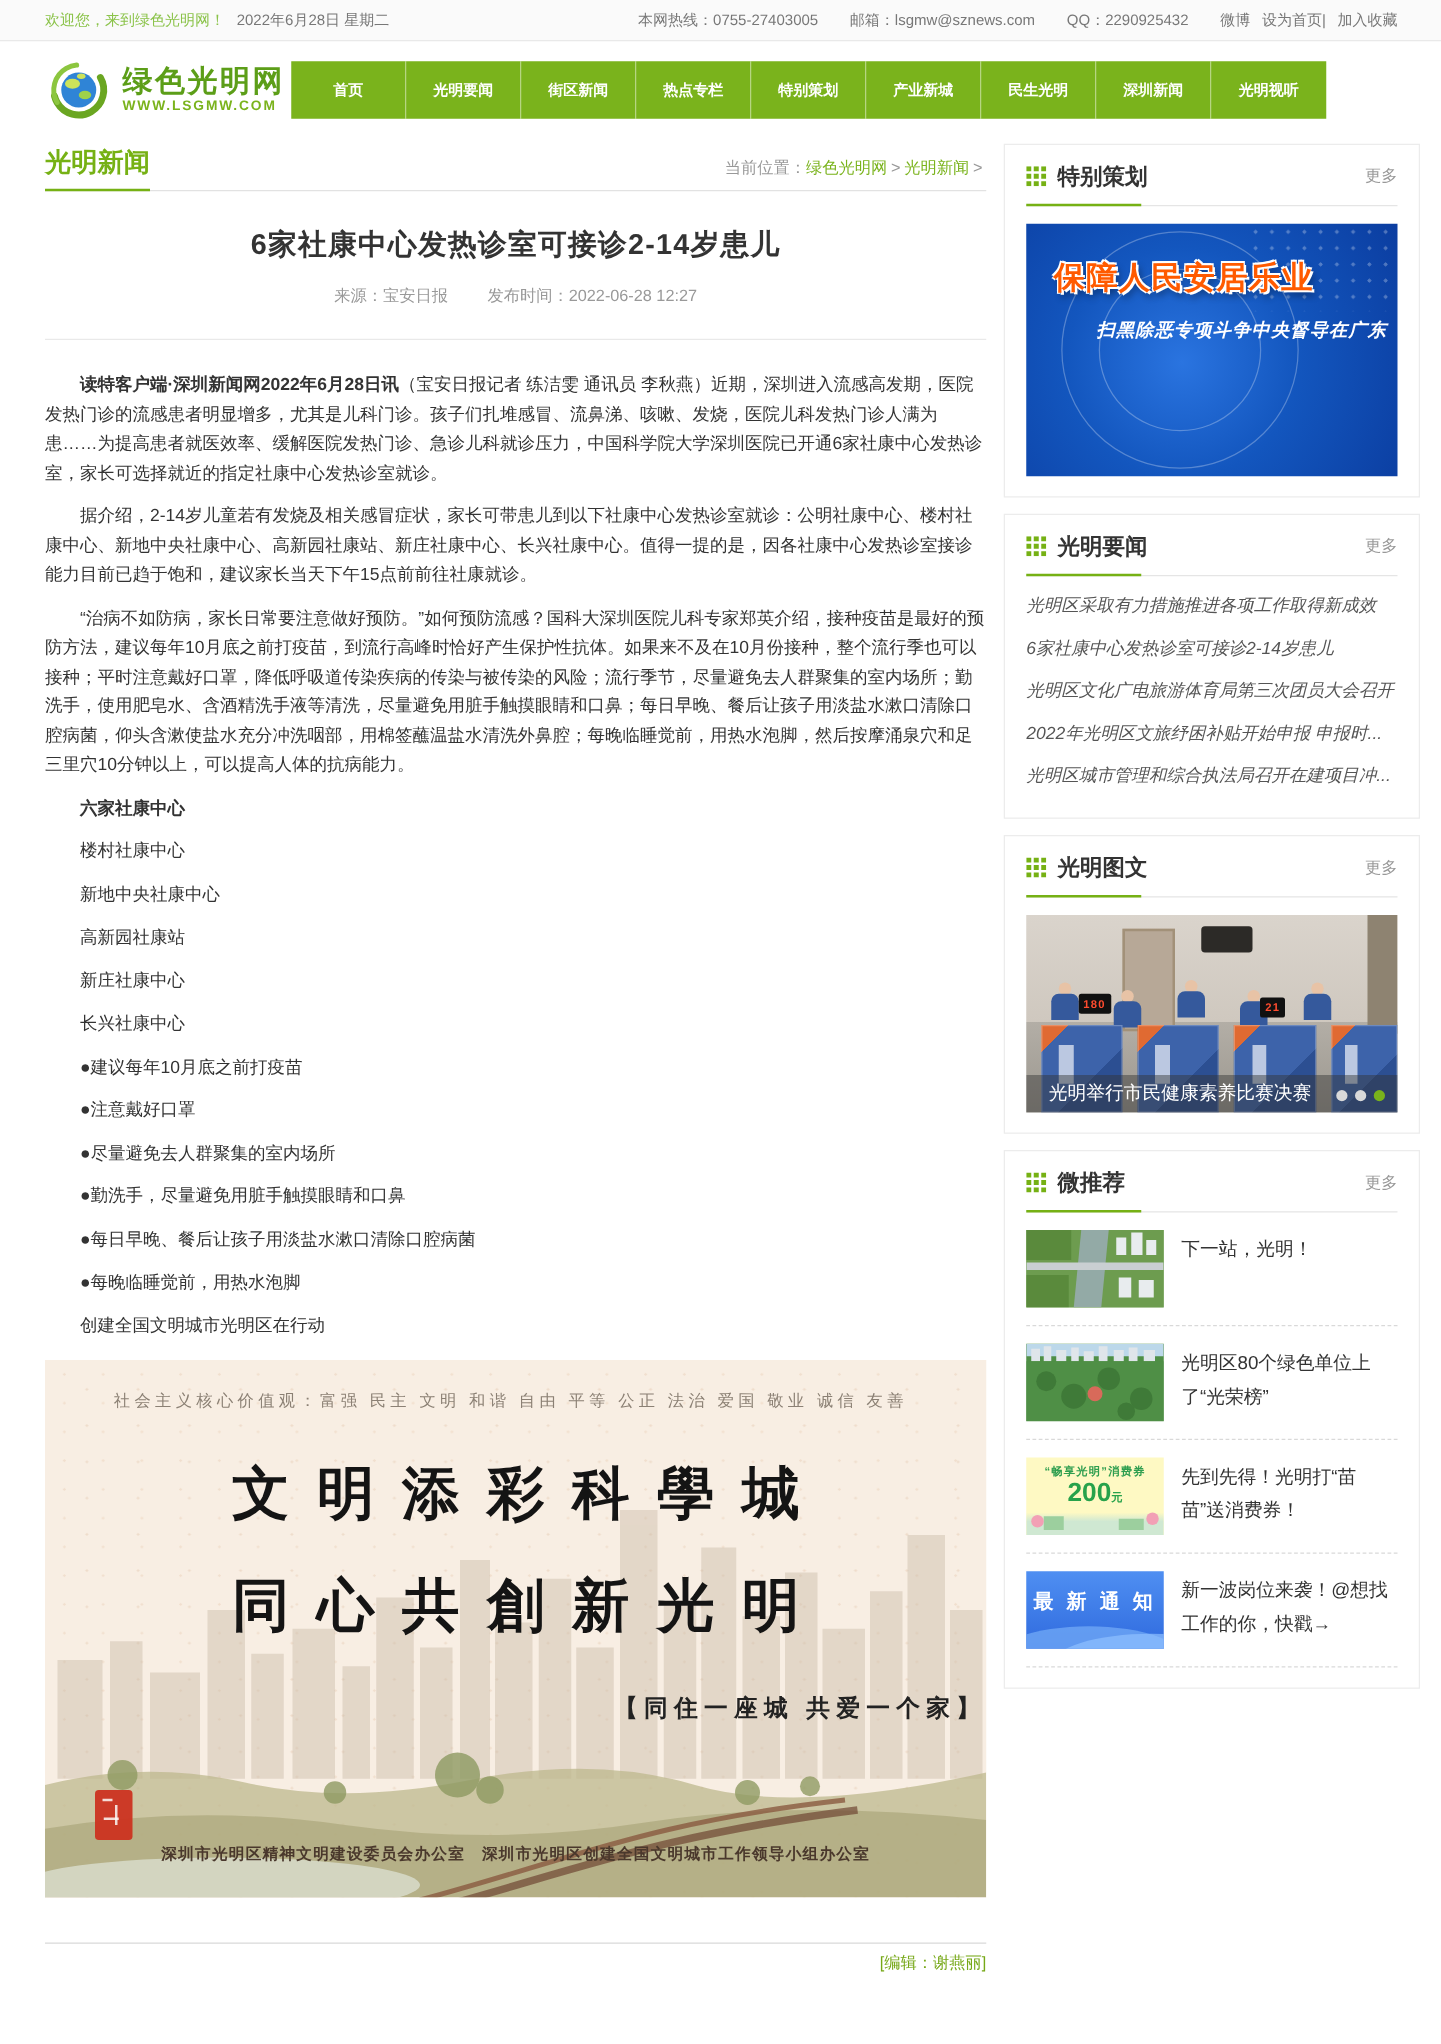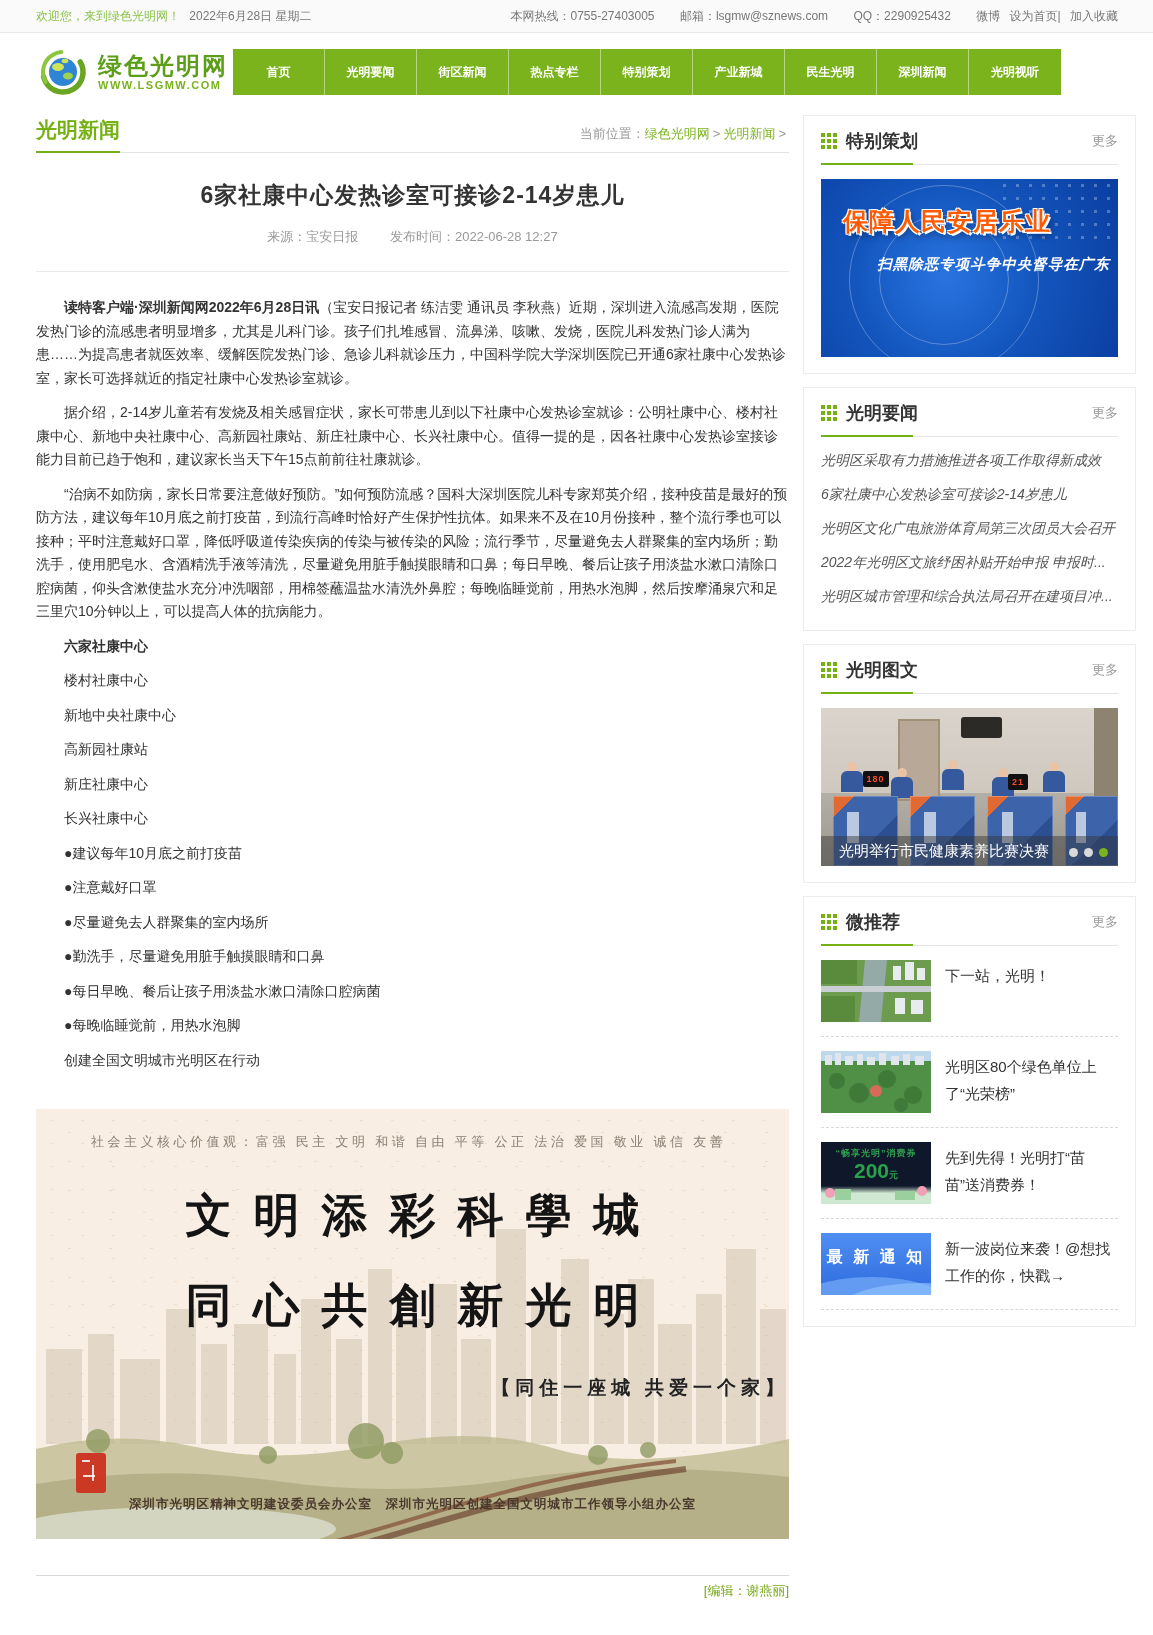--- a/index.html
+++ b/index.html
@@ -43,21 +43,21 @@
   .article-title { font-size: 23px; font-weight: bold; color: #333; letter-spacing: 1px; }
   .article-meta { margin-top: 17px; font-size: 13px; color: #999; }
   .article-meta span { margin: 0 14px; }
   .head-divider { border-bottom: 1px solid #e9e9e9; margin-top: 25px; }
 
   .article-body { padding-top: 13px; font-size: 14px; color: #333; }
   .article-body p { line-height: 23.5px; margin: 11px 0; text-indent: 2em; }
   .article-body p.bold { font-weight: bold; }
 
   
-  .poster { position: relative; height: 430px; margin-top: 37px; overflow: hidden;
+  .poster { position: relative; height: 430px; margin-top: 16px; overflow: hidden;
     background: #f8eee3; font-family: "Liberation Serif", "DejaVu Serif", serif; }
   .poster::before { content: ""; position: absolute; inset: 0; opacity: .55;
     background-image: radial-gradient(#ecd3bd 1px, transparent 1.4px),
                       radial-gradient(#e7cdb6 1px, transparent 1.4px);
     background-size: 31px 23px, 41px 29px; background-position: 0 0, 13px 9px; }
   .poster-bg { position: absolute; inset: 0; }
   .poster-values { position: absolute; top: 24px; left: 55px; font-size: 13px;
     color: #8b8074; letter-spacing: 3.5px; }
   .poster-slogan1, .poster-slogan2 { position: absolute; width: 100%; text-align: center;
     font-size: 46px; font-weight: 900; color: #141414; letter-spacing: 22px; padding-left: 22px; }
@@ -81,21 +81,21 @@
   .panel { border: 1px solid #ececec; padding: 13px 17px 16px; margin-bottom: 13px; background: #fff; }
   .panel-header { display: flex; align-items: center; position: relative;
     border-bottom: 1px solid #e5e5e5; padding-bottom: 11px; }
   .panel-header::after { content: ""; position: absolute; left: 0; bottom: -1px;
     width: 92px; height: 2px; background: #76b114; }
   .grid-icon { width: 16px; height: 16px; margin-right: 9px; flex: none; }
   .panel-title { font-size: 18px; font-weight: bold; color: #333; }
   .more-link { margin-left: auto; font-size: 13px; color: #999; cursor: pointer; }
 
   
-  .special-banner { position: relative; margin-top: 14px; height: 178px; overflow: hidden;
+  .special-banner { position: relative; margin-top: 14px; height: 202px; overflow: hidden;
     background: radial-gradient(circle at 42% 55%, #2a74e0 0%, #1356be 45%, #0b3da0 100%); cursor: pointer; }
   .sb-ring { position: absolute; border: 1px solid rgba(255,255,255,.28); border-radius: 50%; }
   .sb-ring.r1 { width: 190px; height: 190px; left: 28px; top: 6px; }
   .sb-ring.r2 { width: 130px; height: 130px; left: 58px; top: 36px; }
   .sb-dots { position: absolute; right: 0; top: 0; width: 120px; height: 70px; opacity: .5;
     background-image: radial-gradient(rgba(255,255,255,.55) 1.5px, transparent 1.6px);
     background-size: 13px 13px; }
   .sb-l1, .sb-l2 { position: relative; color: #ff5a00; font-weight: 900; font-size: 25px;
     letter-spacing: 1px; text-shadow: 2px 2px 0 #fff, -1px -1px 0 #fff, 1px -1px 0 #fff,
       -1px 1px 0 #fff, 3px 4px 6px rgba(0,0,0,.45); }
@@ -138,21 +138,21 @@
     margin-left: 6px; cursor: pointer; }
   .carousel-dots span.active { background: #7ab31c; }
 
   
   .rec-item { display: flex; padding: 14px 0; border-bottom: 1px dashed #d9d9d9; cursor: pointer; }
   .rec-thumb { width: 110px; height: 62px; flex: none; position: relative; overflow: hidden; }
   .rec-title { margin-left: 14px; font-size: 15px; color: #333; line-height: 27px; padding-top: 2px; }
 
   .thumb-river { background: #6d9c4f; }
   .thumb-park  { background: #4f8f46; }
-  .thumb-voucher { background: #0f172a; }
+  .thumb-voucher { background: #fef9c3; }
   .thumb-notice { background: linear-gradient(180deg, #4f8ff2 0%, #2f6ade 100%); }
   .tn-text { position: absolute; top: 14px; width: 100%; text-align: center; color: #fff;
     font-size: 16px; font-weight: 900; letter-spacing: 3px; }
   .tn-wave1, .tn-wave2 { position: absolute; border-radius: 50%; }
   .tn-wave1 { width: 160px; height: 60px; left: -30px; bottom: -42px; background: #6ea6f5; opacity: .8; }
   .tn-wave2 { width: 160px; height: 50px; left: 20px; bottom: -38px; background: #8fc0ff; opacity: .7; }
   .tv-head { position: absolute; top: 5px; width: 100%; text-align: center; color: #2e9e4f;
     font-size: 9px; font-weight: bold; letter-spacing: 1px; }
   .tv-amount { position: absolute; top: 17px; width: 100%; text-align: center; color: #27a24b;
     font-size: 21px; font-weight: 900; }

